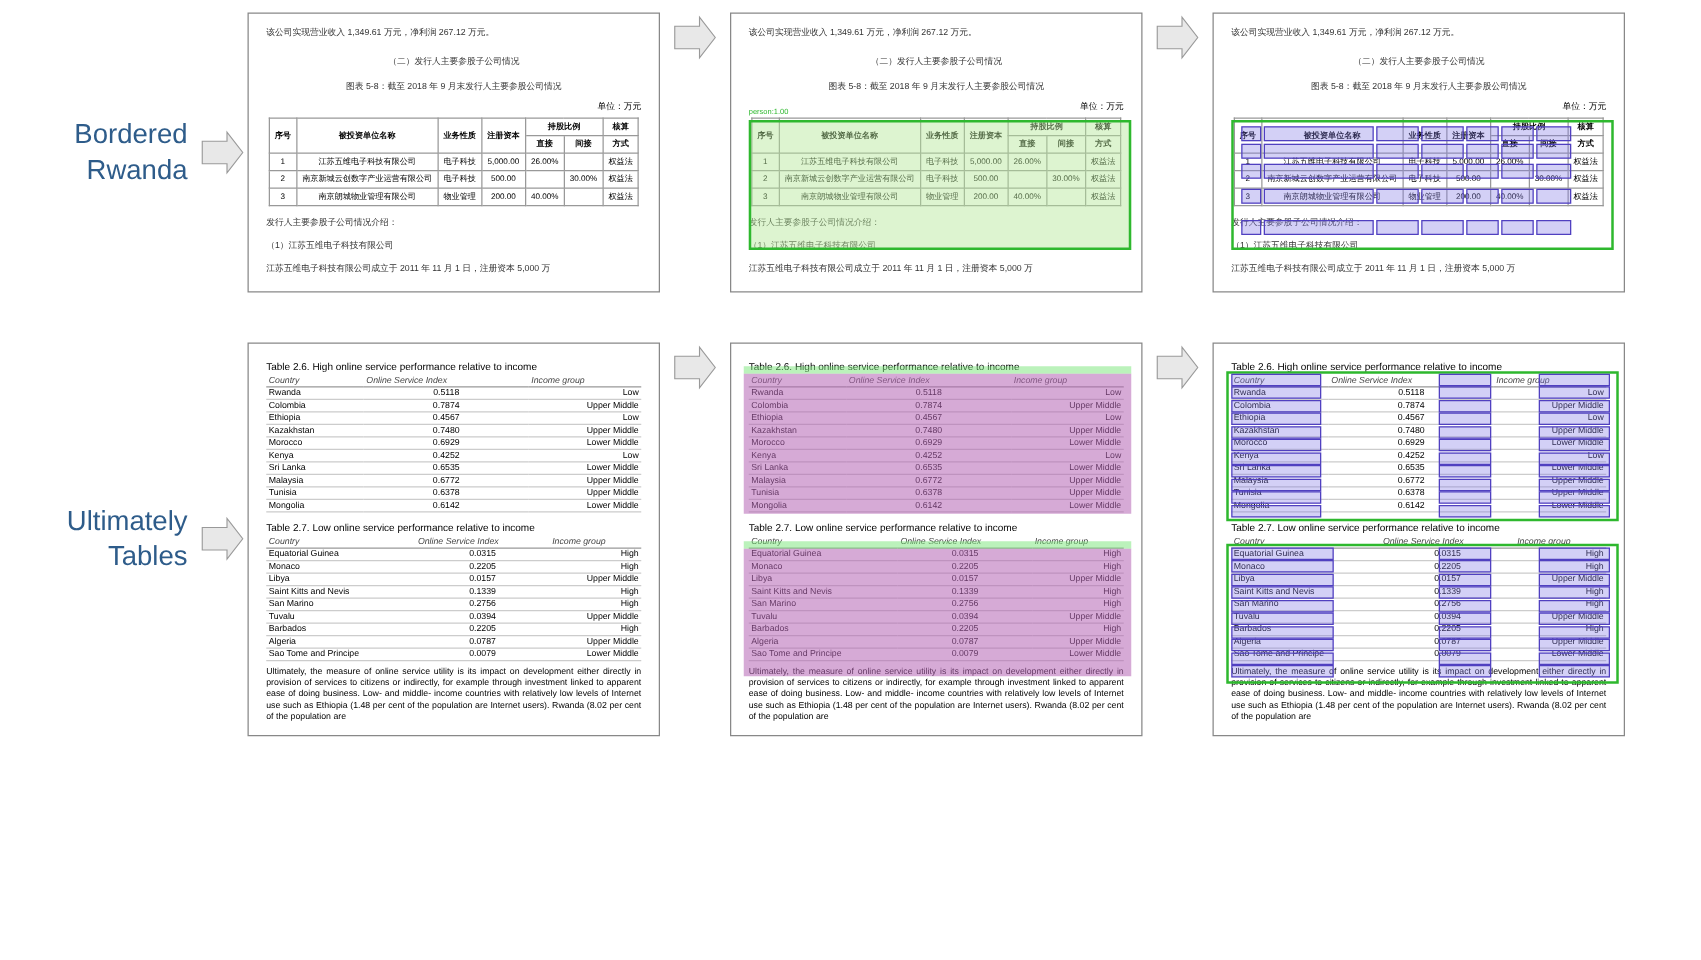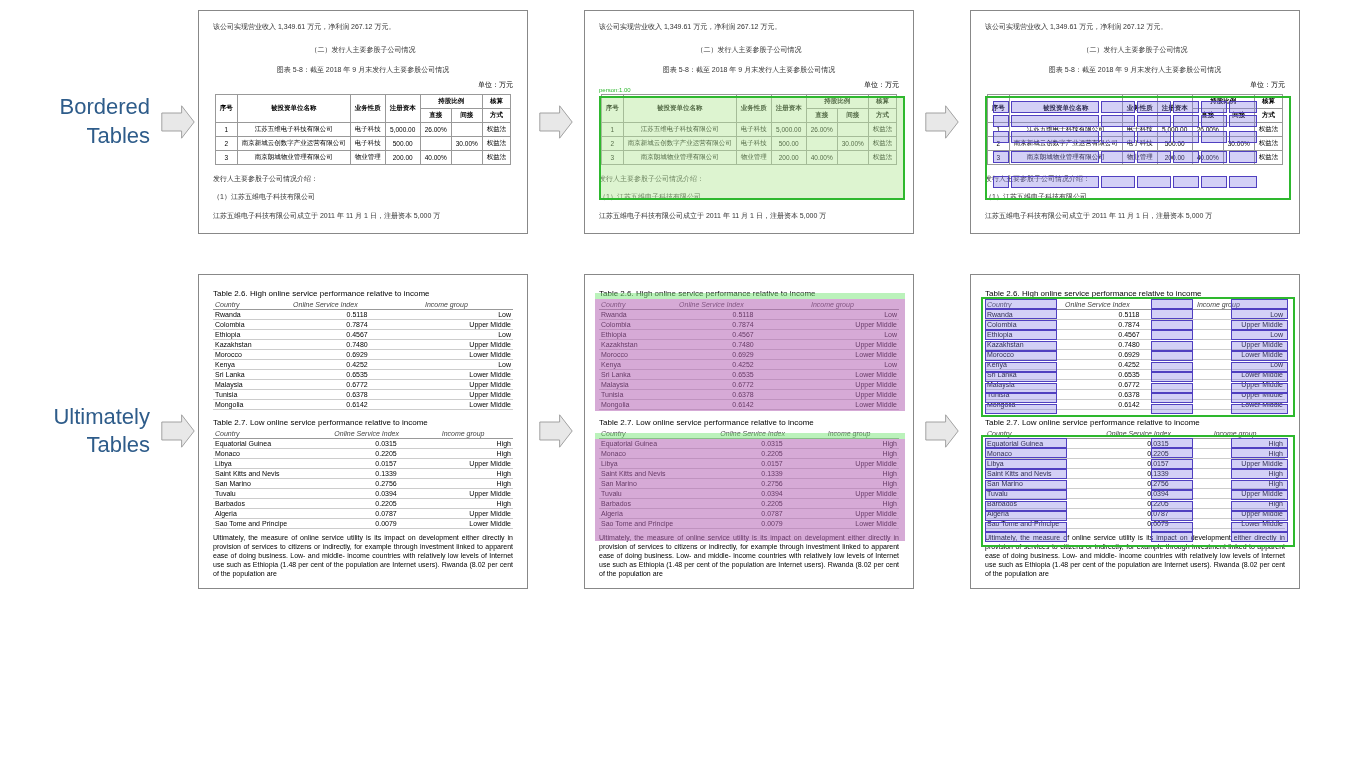--- a/index.html
+++ b/index.html
@@ -1,20 +1,20 @@
 <!DOCTYPE html>
 <html><head>
 <meta charset="utf-8">
 <style>
 body{margin:0;padding:10px;font-family:Arial,sans-serif;background:#fff;width:1361px;box-sizing:border-box}
 .row{display:flex;align-items:center;margin-bottom:40px}
 .label{width:140px;text-align:right;color:#2e5c8a;font-size:22px;font-weight:400;padding-right:8px;line-height:1.3}
 .arrow{width:40px;height:40px;display:flex;align-items:center;justify-content:center}
 .arrow svg{width:36px;height:36px}
-.pages{display:flex;gap:8px;align-items:center}
+.pages{display:flex;gap:8px;align-items:flex-start}
 .page{border:1px solid #888;padding:10px 14px;width:330px;box-sizing:border-box;font-size:7px;background:#fff;position:relative}
 .cn-text{font-size:7px;line-height:1.8;color:#333}
 .cn-center{text-align:center}
 .unit{text-align:right;font-size:7px;margin:3px 0}
 table.btable{border-collapse:collapse;margin:4px auto;font-size:6.5px}
 table.btable th,table.btable td{border:1px solid #999;padding:2px 4px;text-align:center}
 .en-title{font-size:8px;margin:4px 0 2px}
 table.etable{border-collapse:collapse;width:100%;font-size:7px}
 table.etable th{text-align:left;font-style:italic;font-weight:normal;border-bottom:1px solid #999;padding:1px 2px;color:#444}
 table.etable td{border-bottom:1px solid #ccc;padding:1px 2px}
@@ -24,21 +24,21 @@
 .hl-green{position:absolute;border:2px solid #2eb82e;background:rgba(180,230,150,0.45);pointer-events:none}
 .hl-purple{position:absolute;background:rgba(180,100,180,0.55);pointer-events:none}
 .hl-pbox{position:absolute;border:1.5px solid #5040c0;background:rgba(130,120,230,0.35);pointer-events:none}
 .hl-gborder{position:absolute;border:2px solid #2eb82e;pointer-events:none}
 .lbl{position:absolute;font-size:6px;color:#2eb82e;pointer-events:none}
 </style>
 </head>
 <body>
 
 <div class="row">
-  <div class="label">Bordered Tables</div>
+  <div class="label">Bordered Rwanda</div>
   <div class="arrow">
       <svg viewBox="0 0 40 40">
         <path d="M2 10 L24 10 L24 2 L38 20 L24 38 L24 30 L2 30 Z" fill="#e8e8e8" stroke="#999" stroke-width="1"></path>
       </svg>
     </div>
 
   <div class="pages">
     <div class="page" id="cnp1">
         <div class="cn-text">该公司实现营业收入 1,349.61 万元，净利润 267.12 万元。</div>
         <div class="cn-text cn-center" style="margin-top:10px">（二）发行人主要参股子公司情况</div>

